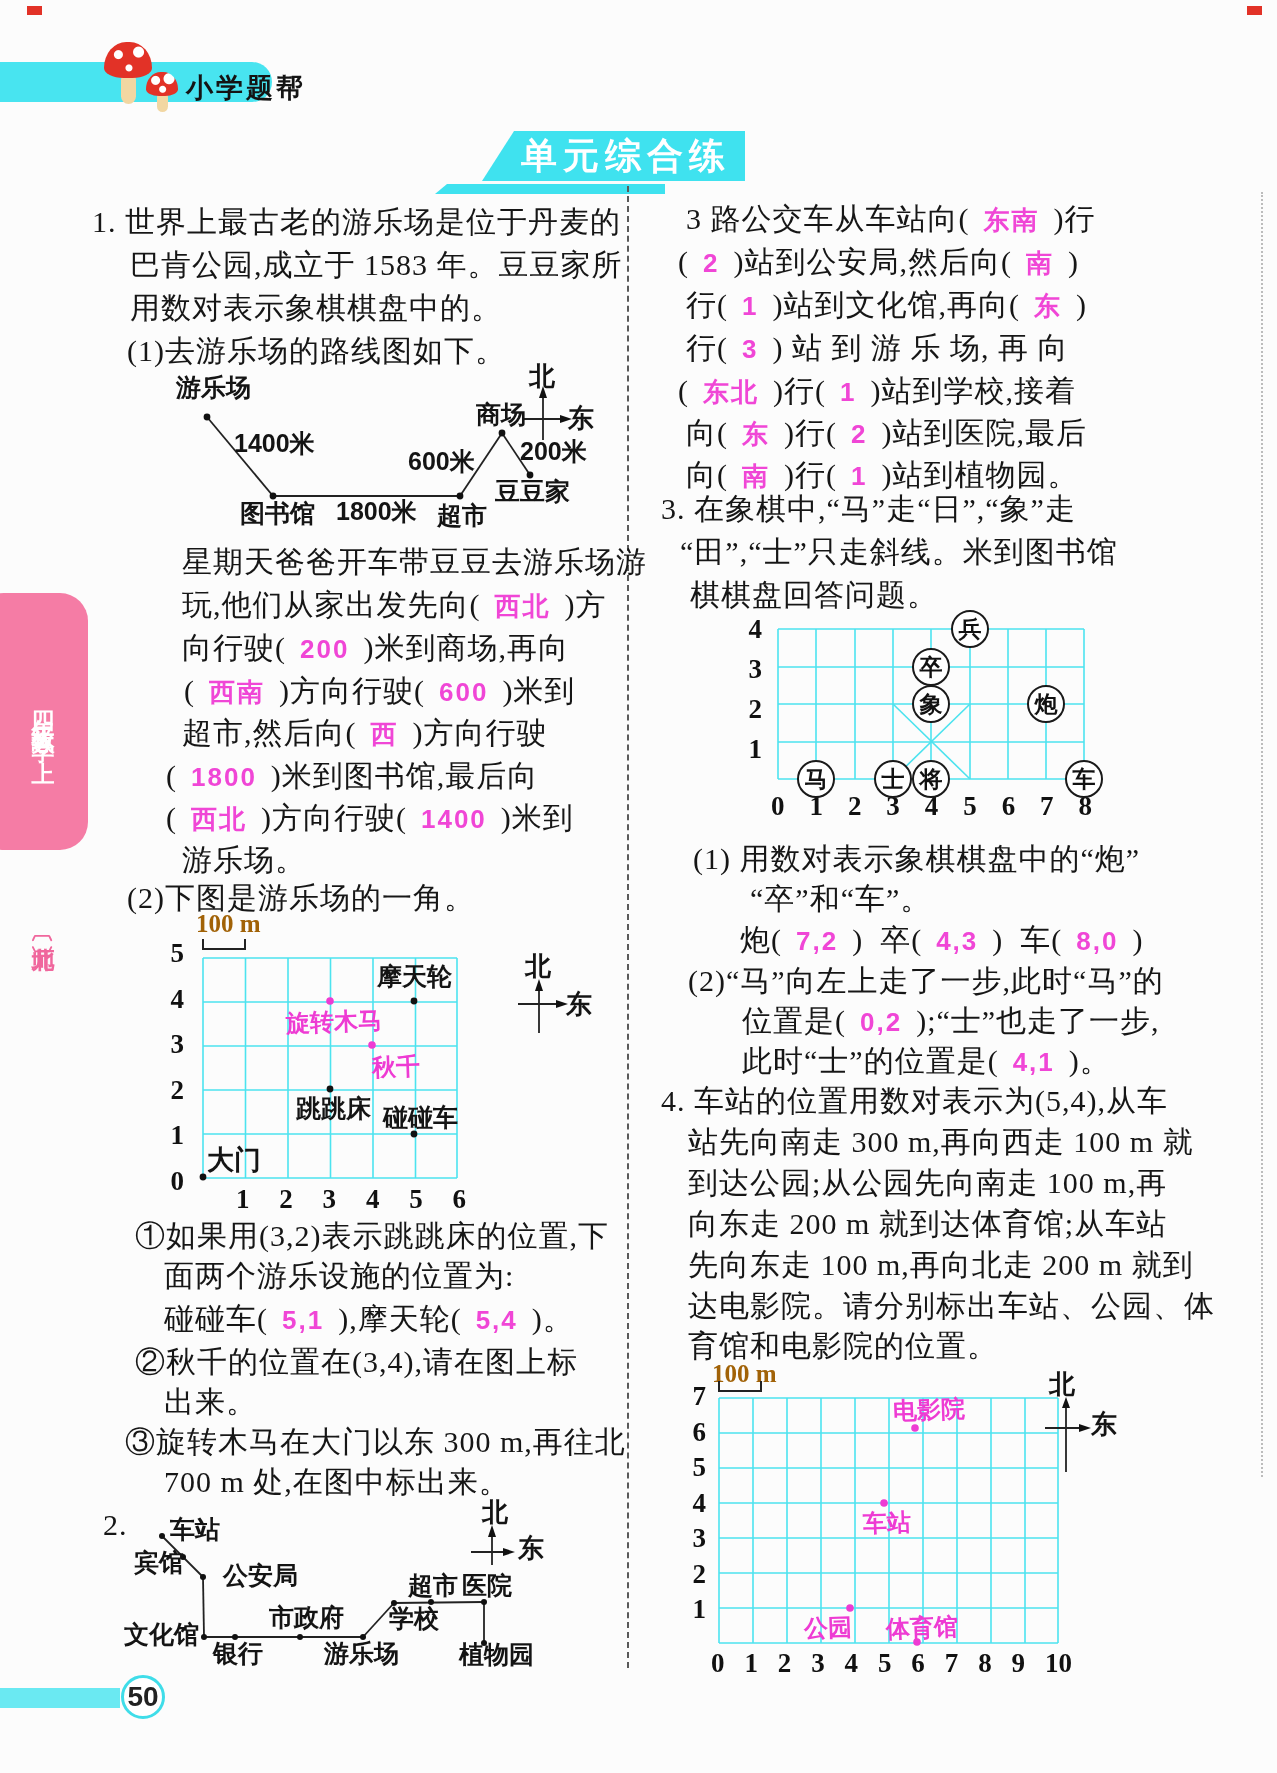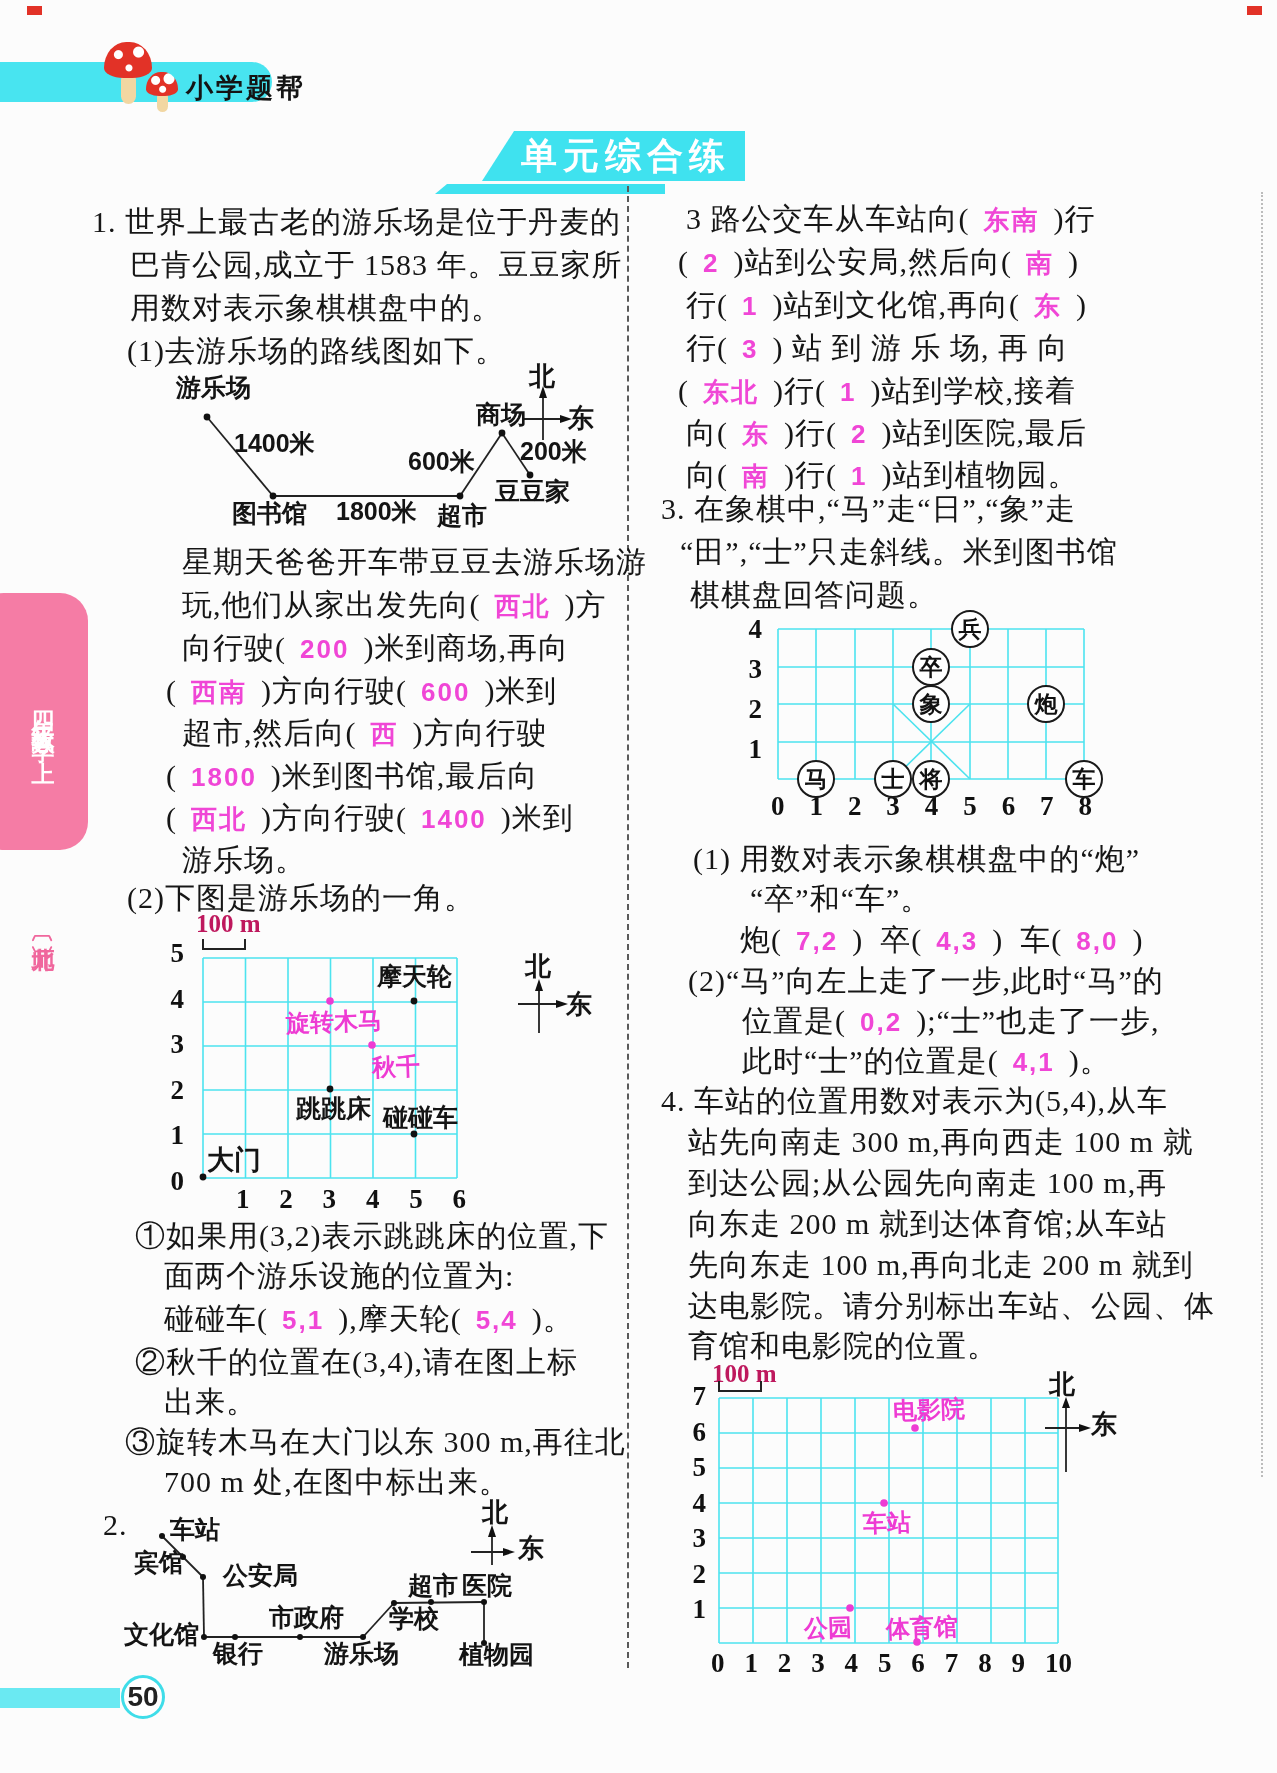--- a/index.html
+++ b/index.html
@@ -39,21 +39,21 @@
   .col-divider { position:absolute; left:627px; top:186px; height:1482px; width:0; border-left:2px dashed #5a5a5a; }
   .right-margin { position:absolute; left:1261px; top:192px; height:1285px; width:0; border-left:2px dotted #9a9a9a; opacity:.65; }
 
   
   .line { position:absolute; white-space:pre; font-size:30px; line-height:38px; color:#161616; letter-spacing:1px; }
   .ans  { color:#f046d6; font-family:"Liberation Sans",sans-serif; font-weight:700; font-size:26px; padding:0 14px; letter-spacing:2px; }
 
   
   .blabel { position:absolute; font:700 25px "Liberation Sans","DejaVu Sans",sans-serif; color:#141414; white-space:pre; line-height:1.1; }
   .plabel { position:absolute; font:700 24px "Liberation Sans",sans-serif; color:#ee3bd3; white-space:pre; transform:rotate(-2deg); }
-  .scaletxt { position:absolute; font:700 25px "Liberation Serif",serif; color:#be185d; }
+  .scaletxt { position:absolute; font:700 25px "Liberation Serif",serif; color:#a16207; }
   .bracket { position:absolute; border:2px solid #222; border-top:none; }
 
   .ticks-x { position:absolute; display:flex; justify-content:space-between;
              font:700 27px "Liberation Serif",serif; color:#111; }
   .ticks-y { position:absolute; display:flex; flex-direction:column; justify-content:space-between; align-items:flex-end;
              font:700 27px "Liberation Serif",serif; color:#111; line-height:27px; }
 
   .piece { position:absolute; width:38px; height:38px; border:2px solid #1a1a1a; border-radius:50%; background:#fff;
            display:flex; align-items:center; justify-content:center; font:700 23px "Liberation Serif",serif; color:#111; z-index:4; }
 
@@ -92,21 +92,21 @@
 <div class="col-divider"></div>
 <div class="right-margin"></div>
 
 <div class="line" style="left:92px;top:203px"><span>1. 世界上最古老的游乐场是位于丹麦的</span></div>
 <div class="line" style="left:130px;top:246px"><span>巴肯公园,成立于 1583 年。豆豆家所</span></div>
 <div class="line" style="left:130px;top:289px"><span>用数对表示象棋棋盘中的。</span></div>
 <div class="line" style="left:127px;top:332px"><span>(1)去游乐场的路线图如下。</span></div>
 <div class="line" style="left:182px;top:543px"><span>星期天爸爸开车带豆豆去游乐场游</span></div>
 <div class="line" style="left:182px;top:586px"><span>玩,他们从家出发先向(</span><span class="ans">西北</span><span>)方</span></div>
 <div class="line" style="left:182px;top:629px"><span>向行驶(</span><span class="ans">200</span><span>)米到商场,再向</span></div>
-<div class="line" style="left:166px;top:672px"><span>(</span><span class="ans">西南</span><span>)方向行驶(</span><span class="ans">600</span><span>)米到</span></div>
+<div class="line" style="left:184px;top:672px"><span>(</span><span class="ans">西南</span><span>)方向行驶(</span><span class="ans">600</span><span>)米到</span></div>
 <div class="line" style="left:182px;top:714px"><span>超市,然后向(</span><span class="ans">西</span><span>)方向行驶</span></div>
 <div class="line" style="left:166px;top:757px"><span>(</span><span class="ans">1800</span><span>)米到图书馆,最后向</span></div>
 <div class="line" style="left:166px;top:799px"><span>(</span><span class="ans">西北</span><span>)方向行驶(</span><span class="ans">1400</span><span>)米到</span></div>
 <div class="line" style="left:182px;top:841px"><span>游乐场。</span></div>
 <div class="line" style="left:127px;top:879px"><span>(2)下图是游乐场的一角。</span></div>
 <div class="line" style="left:135px;top:1217px"><span>①如果用(3,2)表示跳跳床的位置,下</span></div>
 <div class="line" style="left:164px;top:1257px"><span>面两个游乐设施的位置为:</span></div>
 <div class="line" style="left:164px;top:1300px"><span>碰碰车(</span><span class="ans">5,1</span><span>),摩天轮(</span><span class="ans">5,4</span><span>)。</span></div>
 <div class="line" style="left:135px;top:1343px"><span>②秋千的位置在(3,4),请在图上标</span></div>
 <div class="line" style="left:164px;top:1383px"><span>出来。</span></div>
@@ -123,21 +123,21 @@
   <circle cx="330" cy="136" r="3.4" fill="#111"></circle>
   <circle cx="372" cy="73" r="3.4" fill="#111"></circle>
   <circle cx="400" cy="115" r="3.4" fill="#111"></circle>
   <line class="bk" x1="413" y1="80" x2="413" y2="36"></line>
   <polygon points="409,38 413,26 417,38" fill="#111"></polygon>
   <line class="bk" x1="392" y1="59" x2="432" y2="59"></line>
   <polygon points="430,55 442,59 430,63" fill="#111"></polygon>
 </svg>
 <div class="blabel" style="left:176px;top:374px">游乐场</div>
 <div class="blabel" style="left:234px;top:430px">1400米</div>
-<div class="blabel" style="left:232px;top:500px">图书馆</div>
+<div class="blabel" style="left:240px;top:500px">图书馆</div>
 <div class="blabel" style="left:336px;top:498px">1800米</div>
 <div class="blabel" style="left:437px;top:502px">超市</div>
 <div class="blabel" style="left:408px;top:448px">600米</div>
 <div class="blabel" style="left:476px;top:401px">商场</div>
 <div class="blabel" style="left:520px;top:438px">200米</div>
 <div class="blabel" style="left:495px;top:478px">豆豆家</div>
 <div class="blabel" style="left:529px;top:362px;font-size:26px">北</div>
 <div class="blabel" style="left:568px;top:404px;font-size:26px">东</div>
 
 <div class="scaletxt" style="left:196px;top:910px">100 m</div>

